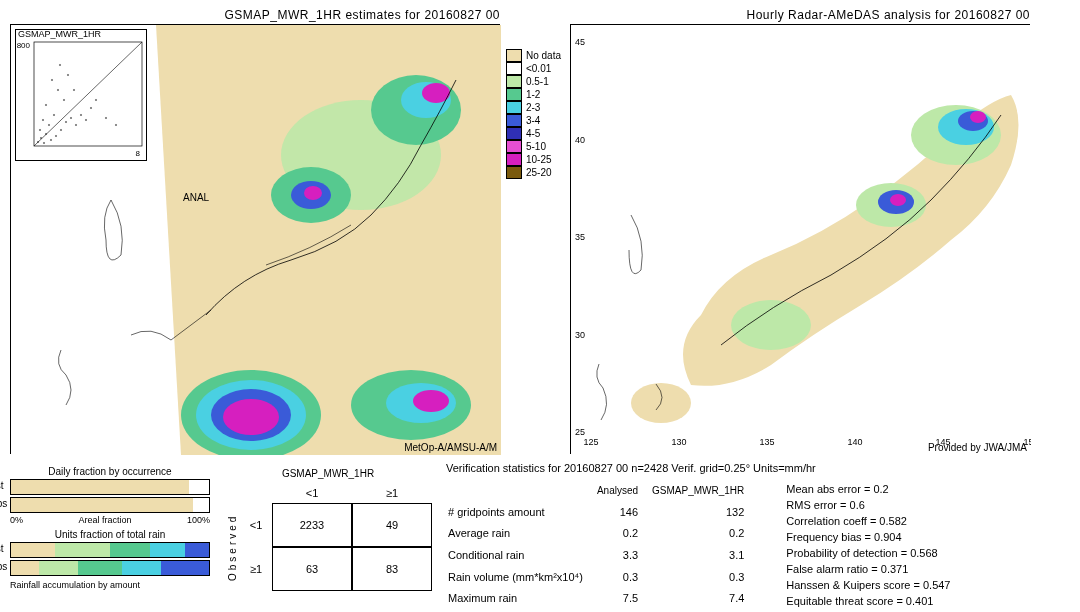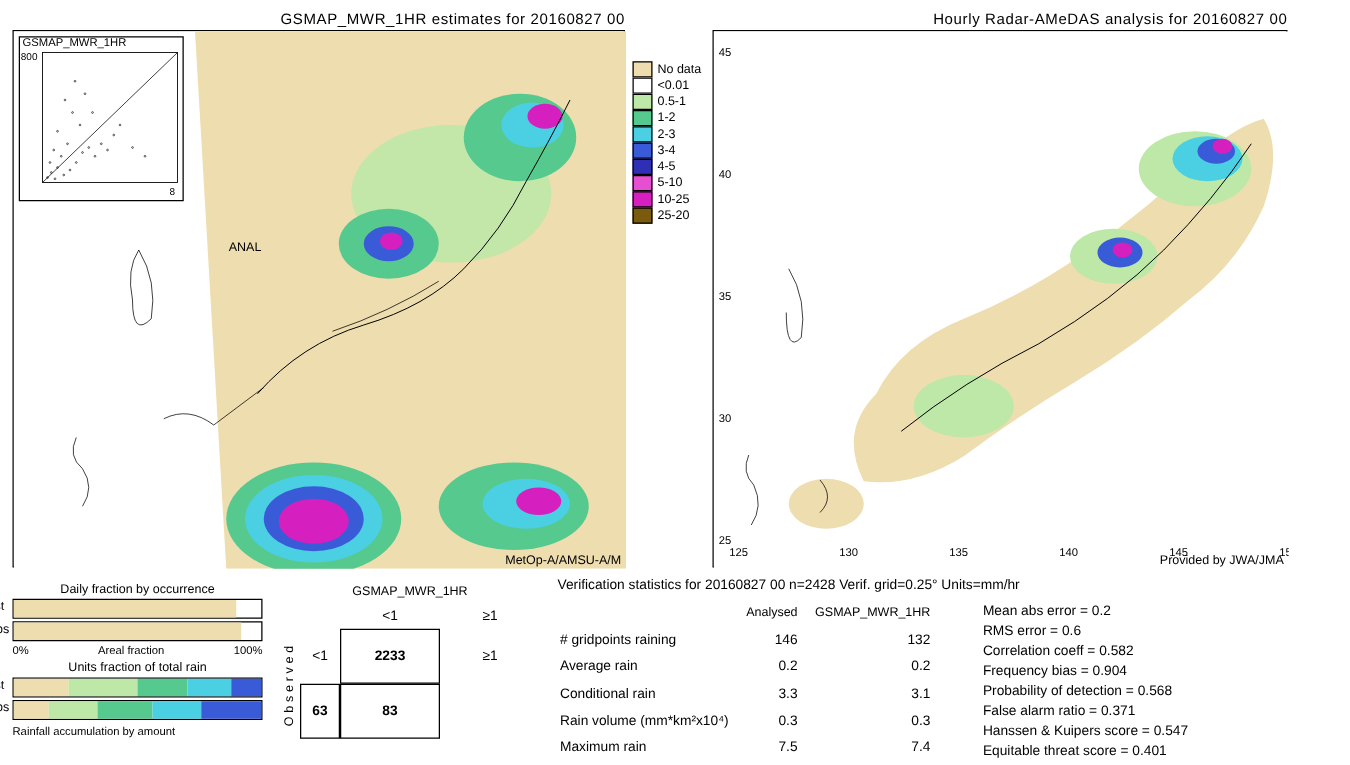--- a/index.html
+++ b/index.html
@@ -45,21 +45,21 @@
   .axis-labels { display:flex; justify-content:space-between; font-size:9px; margin-top:2px; }
   .contingency { margin-top:6px; }
   .cont-title { font-size:10px; text-align:center; margin-bottom:4px; }
   .cont-grid {
     display:grid;
     grid-template-columns: 16px 32px 80px 80px;
     grid-template-rows: 20px 44px 44px;
     font-size:11px;
   }
   .cont-grid > div { display:flex; align-items:center; justify-content:center; }
-  .cell-box { border:1px solid #000;font-weight:bold; }
+  .cell-box { border:1px solid #000; }
   .obs-vert {
     writing-mode: vertical-rl;
     transform: rotate(180deg);
     font-size:10px; letter-spacing:3px;
     grid-row: 2 / 4;
   }
   .verif { flex:1; font-size:11px; }
   .verif-head { margin-bottom:6px; }
   .verif-cols { display:flex; gap:22px; }
   .stat-table { font-size:11px; }
@@ -280,40 +280,41 @@
   <div class="contingency">
     <div class="cont-title">GSMAP_MWR_1HR</div>
     <div class="cont-grid">
       <div></div>
         <div></div>
       <div>&lt;1</div>
       <div>≥1</div>
       <div class="obs-vert">Observed</div>
       <div>&lt;1</div>
       <div class="cell-box">2233</div>
+      <div class="cell-box">49</div>
       <div>≥1</div>
       <div class="cell-box">63</div>
       <div class="cell-box">83</div>
     </div>
   </div>
 
   <div class="verif">
     <div class="verif-head">Verification statistics for 20160827 00   n=2428   Verif. grid=0.25°   Units=mm/hr</div>
     <div class="verif-cols">
       <table class="stat-table">
         <tbody>
             <tr class="stat-hdr">
               <td></td>
           <td style="text-align:right">Analysed</td>
           <td style="text-align:right">GSMAP_MWR_1HR</td>
             </tr>
         </tbody>
           <tbody id="stat-rows">
             <tr>
-              <td># gridpoints raining</td>
+              <td># gridpoints amount</td>
               <td style="text-align:right">146</td>
               <td style="text-align:right">132</td>
             </tr>
             <tr>
               <td>Average rain</td>
               <td style="text-align:right">0.2</td>
               <td style="text-align:right">0.2</td>
             </tr>
             <tr>
               <td>Conditional rain</td>

